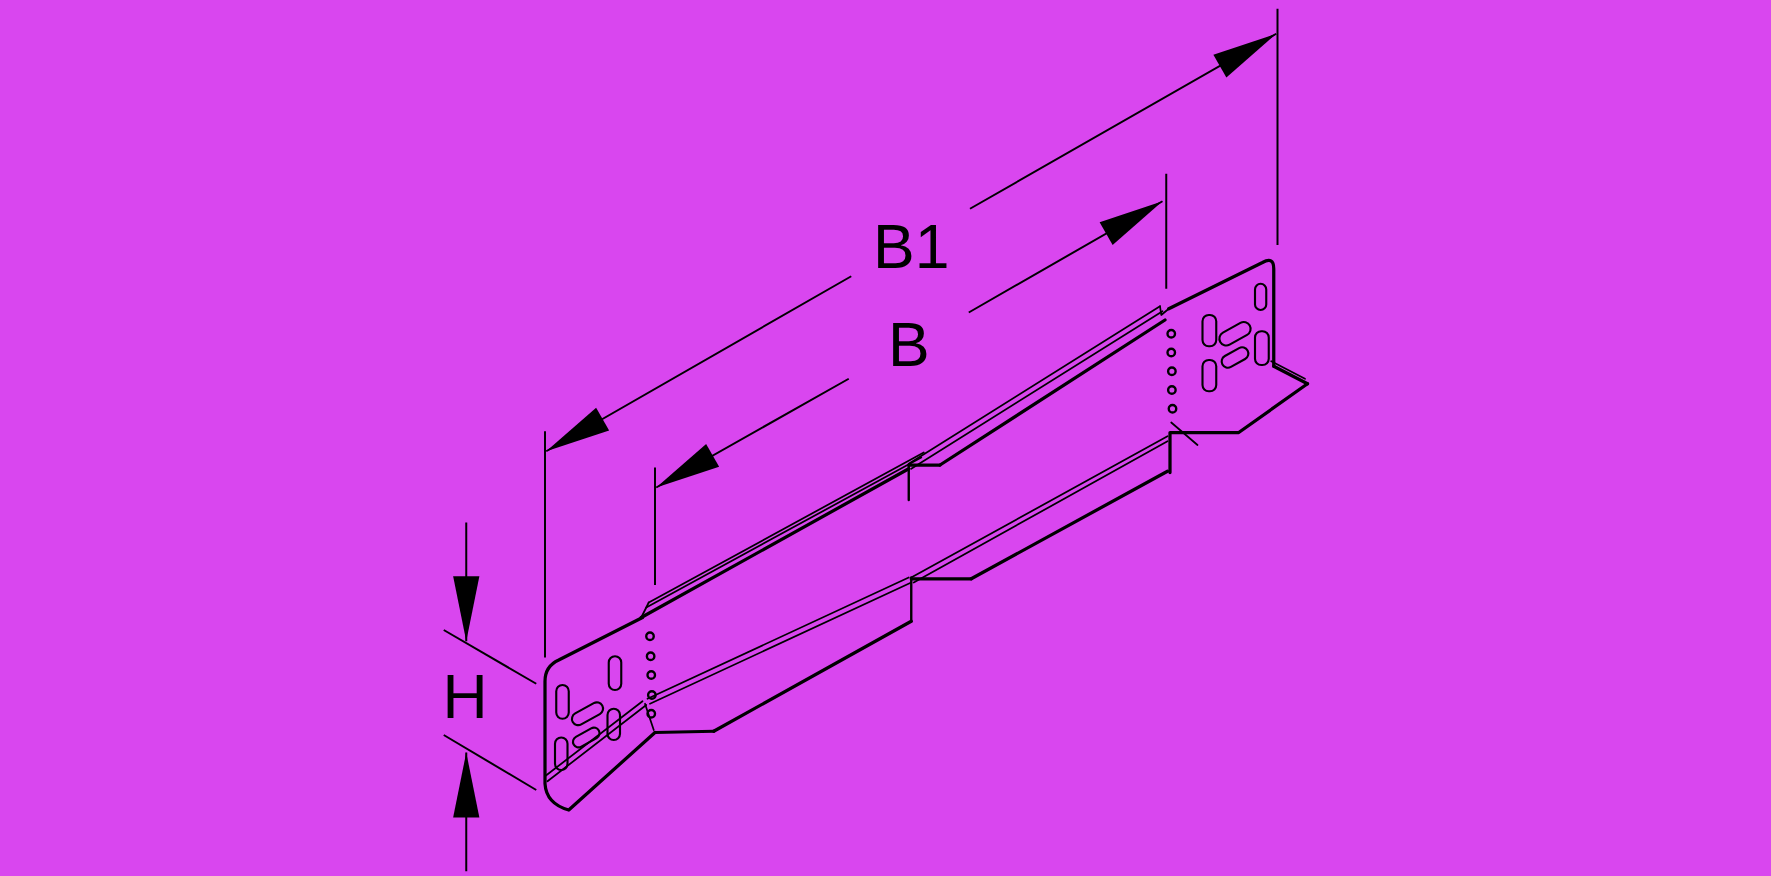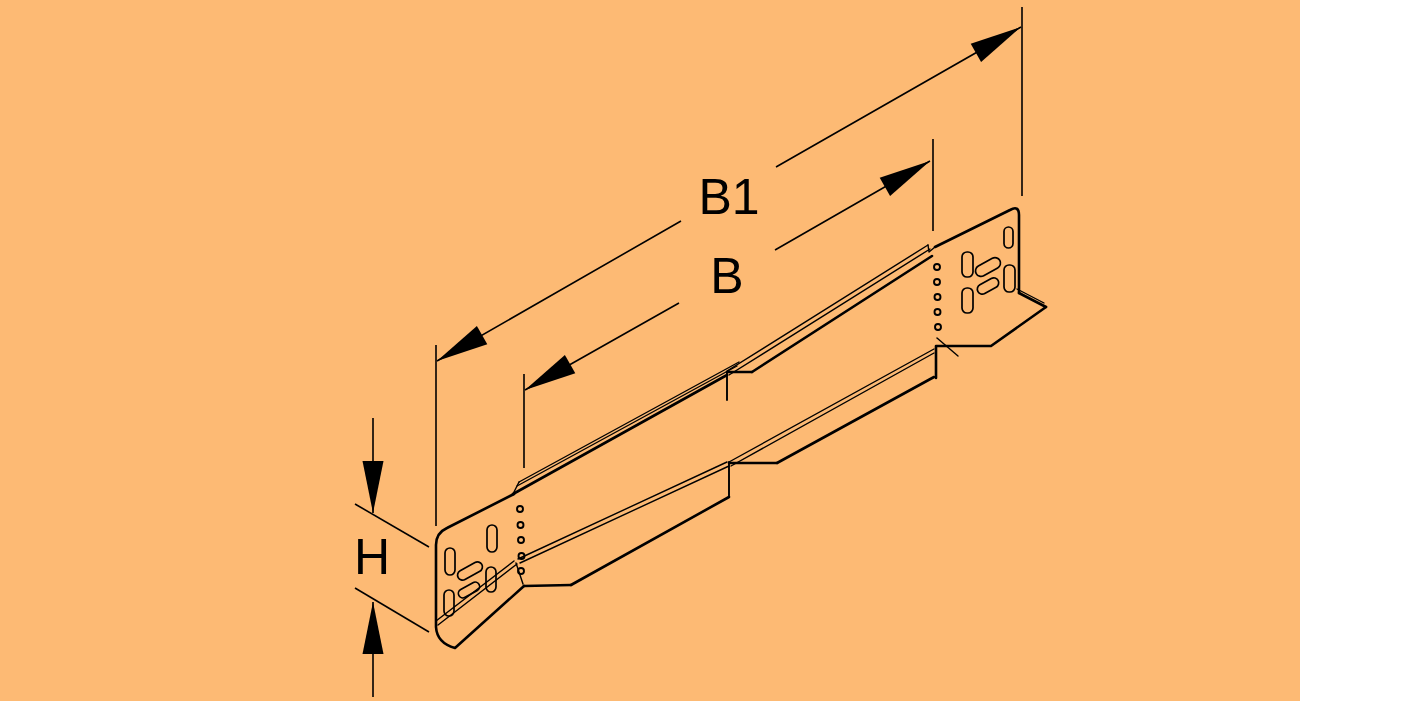--- a/index.html
+++ b/index.html
@@ -2,23 +2,23 @@
 <html><head>
 <meta charset="utf-8">
 <style>
   html, body {
     margin: 0;
     padding: 0;
     background: #ffffff;
   }
   .stage {
     position: relative;
-    width: 1300px;
+    width: 1417px;
     height: 701px;
-    background: #fdba74;
+    background: #d946ef;
     overflow: hidden;
     font-family: "Liberation Sans", sans-serif;
   }
   svg.drawing {
     position: absolute;
     inset: 0;
     display: block;
   }
   .dim-label {
     font-family: "Liberation Sans", sans-serif;

